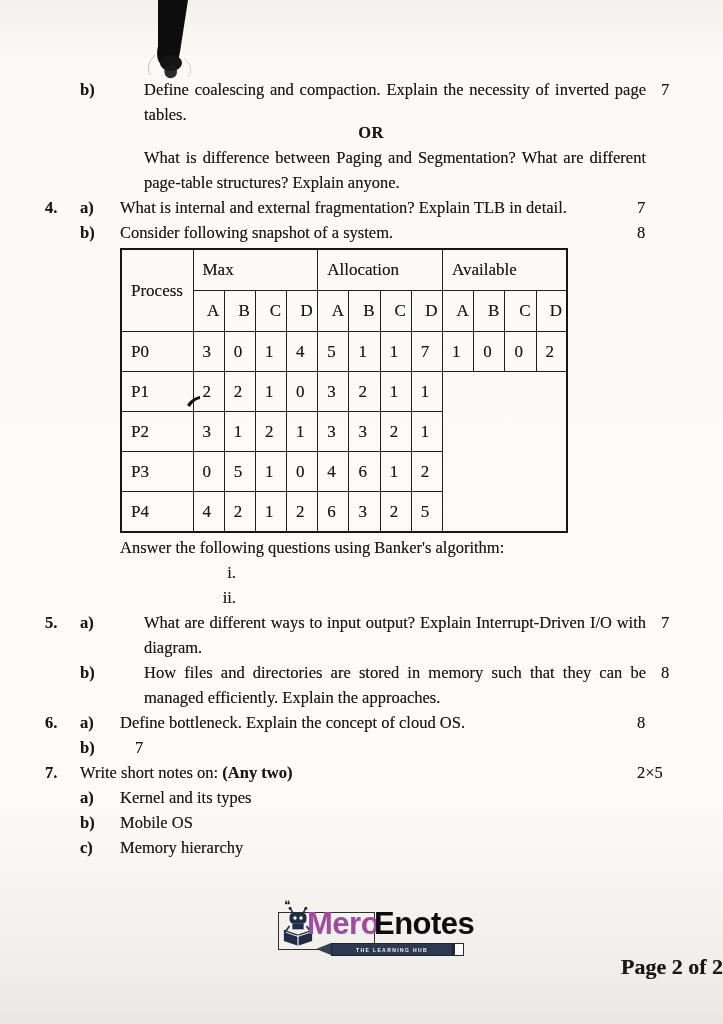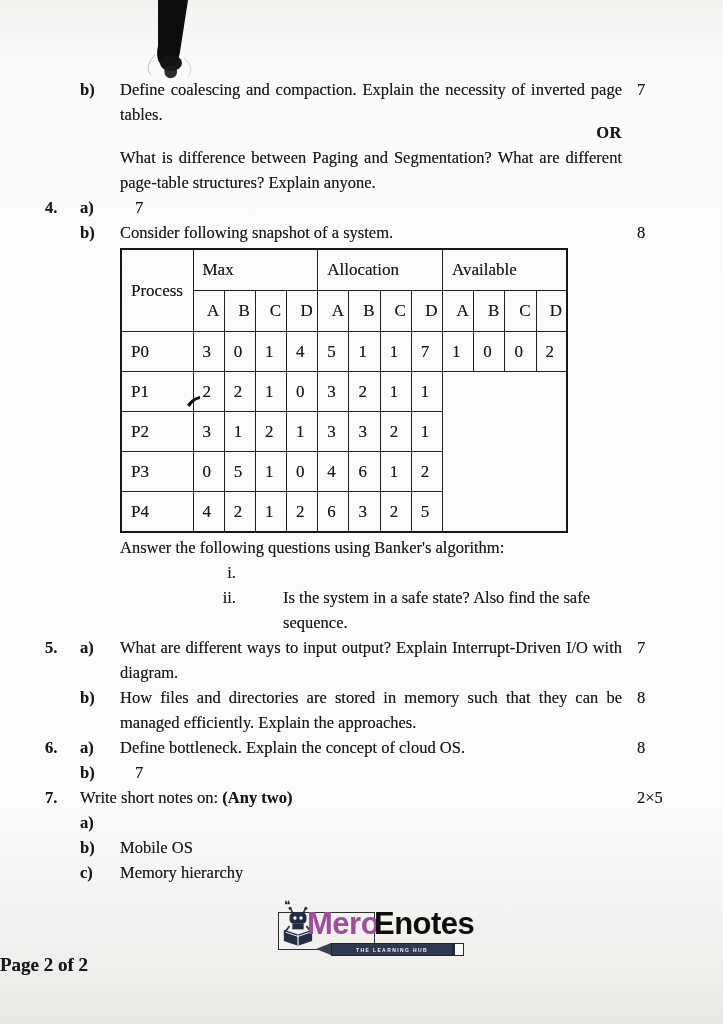--- a/index.html
+++ b/index.html
@@ -15,24 +15,24 @@
   }
   .content{
     position:absolute;left:45px;top:77px;width:640px;
     font-size:16.5px;line-height:25px;
     text-shadow:0 0 0.5px rgba(25,25,25,.55);
   }
   .row{display:flex;align-items:flex-start;}
   .c-num{width:35px;flex:none;}
   .c-let{width:40px;flex:none;}
   .c-text{width:502px;flex:none;}
-  .just{text-align:justify;text-align-last:left;}
+  .just{text-align:justify;text-align-last:left;margin-left:24px;}
   .c-marks{flex:none;width:60px;padding-left:15px;box-sizing:border-box;}
   .or-row{margin-top:-7px;}
-  .or-text{text-align:right;font-weight:700;letter-spacing:.5px;}
+  .or-text{text-align:center;font-weight:700;letter-spacing:.5px;}
   .wide-text{width:542px;flex:none;}
   .bold{font-weight:700;}
   .sub{display:flex;}
   .rnum{display:inline-block;width:116px;text-align:right;flex:none;}
   .rtext{margin-left:47px;}
 
   
   .tcell{width:502px;flex:none;}
   table.banker{border-collapse:collapse;border:2.2px solid #161616;margin:3px 0 2px 0;table-layout:fixed;}
   table.banker td{
@@ -59,21 +59,21 @@
   .q-close{left:293px;top:932px;}
   .robot{position:absolute;left:282px;top:906px;}
   .logo-word{position:absolute;top:906px;font-family:"Liberation Sans","DejaVu Sans",sans-serif;font-weight:700;font-size:31px;letter-spacing:-0.5px;}
   .mero{left:307px;}
   .enotes{left:374px;color:#0e0e0e;text-align:center;}
   .pencil{position:absolute;left:316px;top:943px;width:148px;height:13px;display:flex;align-items:stretch;}
   .pencil-tip{width:0;height:0;flex:none;border-top:6.5px solid transparent;border-bottom:6.5px solid transparent;border-right:15px solid #39404e;}
   .pencil-band{flex:1;background:#2e3850;border:1px solid #1d2230;display:flex;align-items:center;justify-content:center;}
   .pencil-band span{color:#f5f5f5;font-family:"Liberation Sans","DejaVu Sans",sans-serif;font-weight:700;font-size:5px;letter-spacing:1.4px;white-space:nowrap;}
   .pencil-eraser{width:8px;flex:none;background:#fbfbfb;border:1.4px solid #23283a;border-left:2px solid #23283a;}
-  .page-foot{position:absolute;left:0;right:0;top:954px;text-align:left;font-weight:700;font-size:19px;text-shadow:0 0 0.5px rgba(25,25,25,.6);}
+  .page-foot{position:absolute;left:0;right:0;top:954px;text-align:right;font-weight:700;font-size:22px;text-shadow:0 0 0.5px rgba(25,25,25,.6);}
 </style>
 </head>
 <body>
 
 <div class="page">
 
   <svg class="ink-blot" width="90" height="90" viewBox="0 0 90 90">
     <path d="M23,0 L53,0 L45,52 C43,64 38,70 30,67 C22,64 21,55 23,46 Z" fill="#0d0d0d"></path>
     <ellipse cx="36" cy="63" rx="11" ry="8" fill="#141414"></ellipse>
     <path d="M30,67 C28,74 31,79 37,78 C43,77 43,70 40,65" fill="#1a1a1a" opacity="0.92"></path>
@@ -102,20 +102,21 @@
 
     <div class="row">
       <div class="c-num"></div>
       <div class="c-let"></div>
       <div class="c-text just">What is difference between Paging and Segmentation? What are different page-table structures? Explain anyone.</div>
     </div>
 
     <div class="row">
       <div class="c-num bold">4.</div>
       <div class="c-let bold">a)</div>
+      <div class="c-text">What is internal and external fragmentation? Explain TLB in detail.</div>
       <div class="c-marks">7</div>
     </div>
 
     <div class="row">
       <div class="c-num"></div>
       <div class="c-let bold">b)</div>
       <div class="c-text">Consider following snapshot of a system.</div>
       <div class="c-marks">8</div>
     </div>
 
@@ -229,21 +230,20 @@
         </div>
       </div>
     </div>
 
     <div class="row">
       <div class="c-num"></div>
       <div class="c-let"></div>
       <div class="c-text">
         <div class="sub">
           <span class="rnum">ii.</span>
-          <span class="rtext">Is the system in a safe state? Also find the safe sequence.</span>
         </div>
       </div>
     </div>
 
     <div class="row">
       <div class="c-num bold">5.</div>
       <div class="c-let bold">a)</div>
       <div class="c-text just">What are different ways to input output? Explain Interrupt-Driven I/O with diagram.</div>
       <div class="c-marks">7</div>
     </div>
@@ -272,20 +272,21 @@
       <div class="c-num bold">7.</div>
       <div class="wide-text">
         <span>Write short notes on: </span><span class="bold">(Any two)</span>
       </div>
       <div class="c-marks">2×5</div>
     </div>
 
     <div class="row">
       <div class="c-num"></div>
       <div class="c-let bold">a)</div>
+      <div class="c-text">Kernel and its types</div>
     </div>
 
     <div class="row">
       <div class="c-num"></div>
       <div class="c-let bold">b)</div>
       <div class="c-text">Mobile OS</div>
     </div>
 
     <div class="row">
       <div class="c-num"></div>

